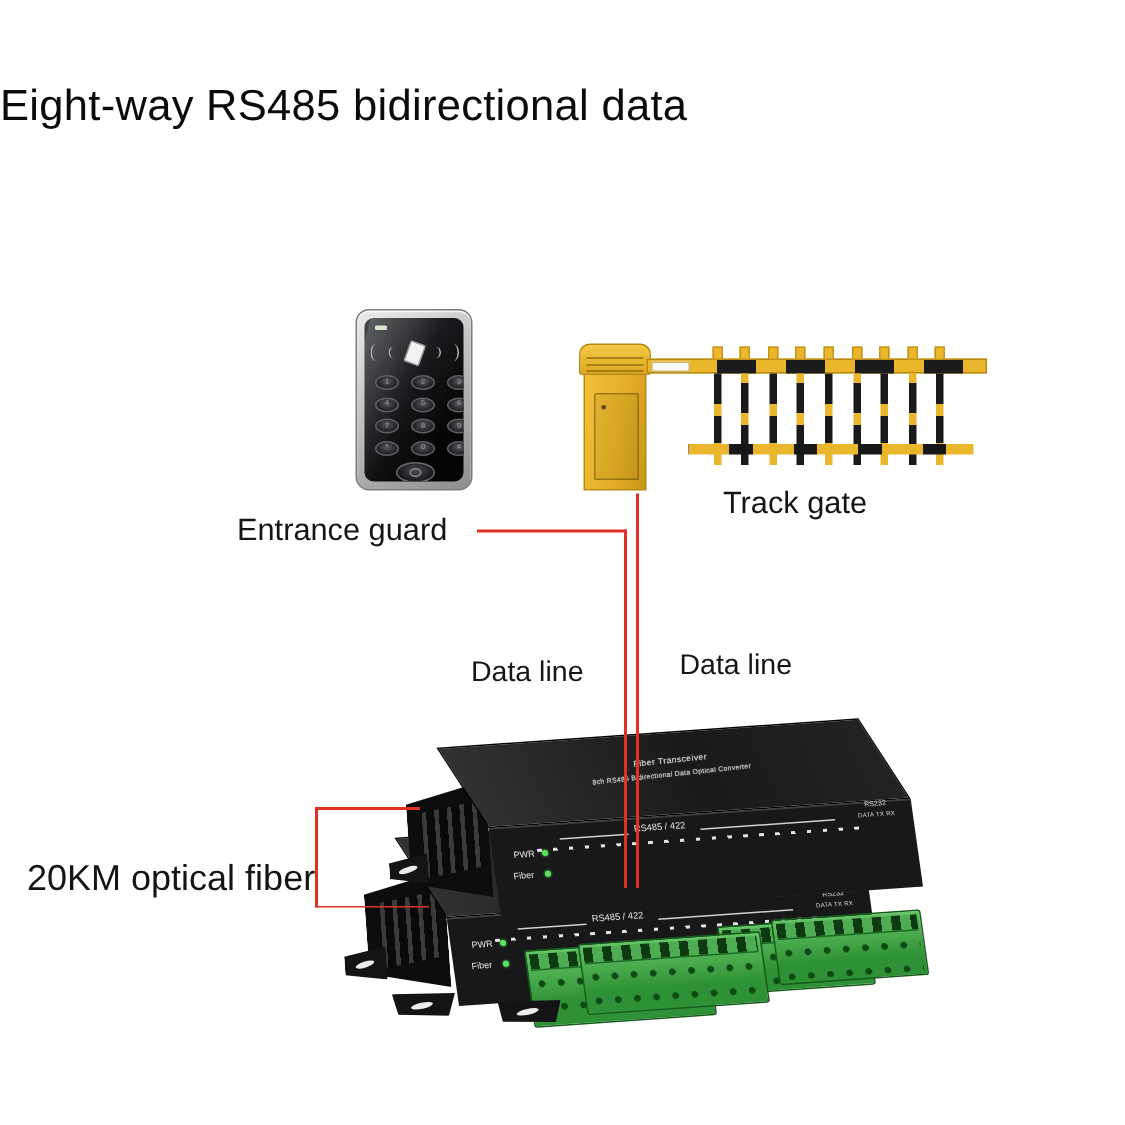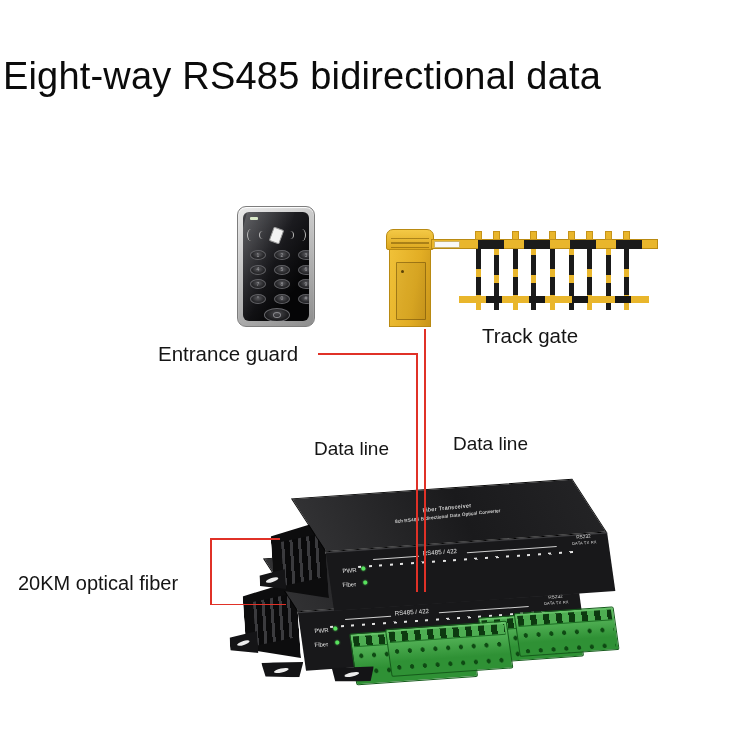--- a/index.html
+++ b/index.html
@@ -1,20 +1,20 @@
 <!DOCTYPE html>
 <html><head>
 <meta charset="utf-8">
 <style>
   html,body{margin:0;padding:0;background:#fff;}
   .stage{position:relative;width:750px;height:750px;background:#ffffff;overflow:hidden;
          font-family:"Liberation Sans",sans-serif;color:#111;}
 
   
-  .title{position:absolute;left:0;width:604px;text-align:center;font-size:38px;
+  .title{position:absolute;left:0;width:604px;font-size:29px;
          color:#0b0b0b;letter-spacing:.2px;white-space:nowrap;}
   .title.l1{top:55px;}
   .title.l2{top:122px;}
 
   
   .lbl{position:absolute;font-size:20px;color:#151515;white-space:nowrap;}
 
   
   .red{position:absolute;background:#e03127;}
 
@@ -267,15 +267,15 @@
   <div class="red" style="left:424px;top:329px;width:2px;height:263px;z-index:6;"></div>
 
   <div class="red" style="left:210px;top:538px;width:70px;height:1.6px;z-index:6;"></div>
   <div class="red" style="left:210px;top:538px;width:1.6px;height:67px;z-index:6;"></div>
   <div class="red" style="left:210px;top:603.5px;width:76px;height:1.6px;z-index:6;"></div>
 
   <div class="lbl" style="left:158px;top:342px;font-size:20.5px;z-index:7;">Entrance guard</div>
   <div class="lbl" style="left:430px;top:324px;width:200px;text-align:center;font-size:20.5px;z-index:7;">Track gate</div>
   <div class="lbl" style="left:314px;top:438px;font-size:19px;z-index:7;">Data line</div>
   <div class="lbl" style="left:453px;top:433px;font-size:19px;z-index:7;">Data line</div>
-  <div class="lbl" style="left:18px;top:572px;font-size:20px;z-index:7;text-align:right;">20KM optical fiber</div>
+  <div class="lbl" style="left:18px;top:572px;font-size:24px;z-index:7;text-align:right;">20KM optical fiber</div>
 
 </div>
 
 </body></html>

